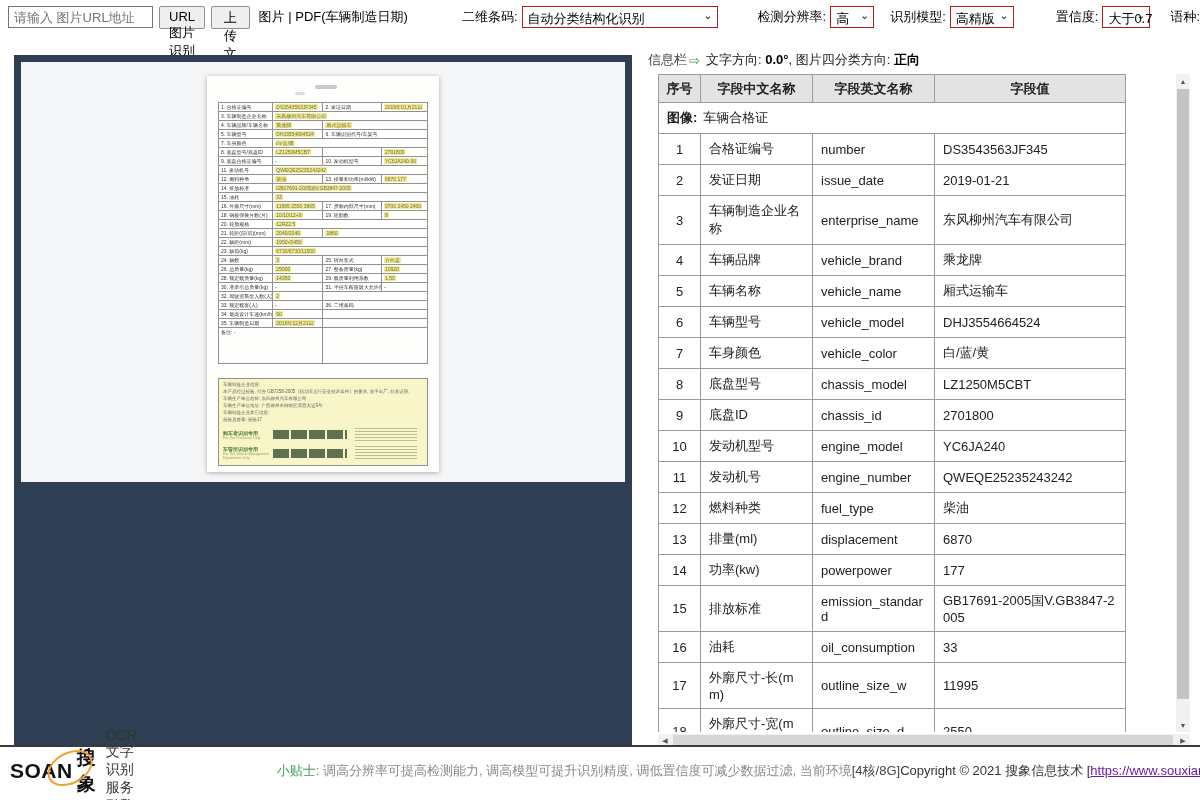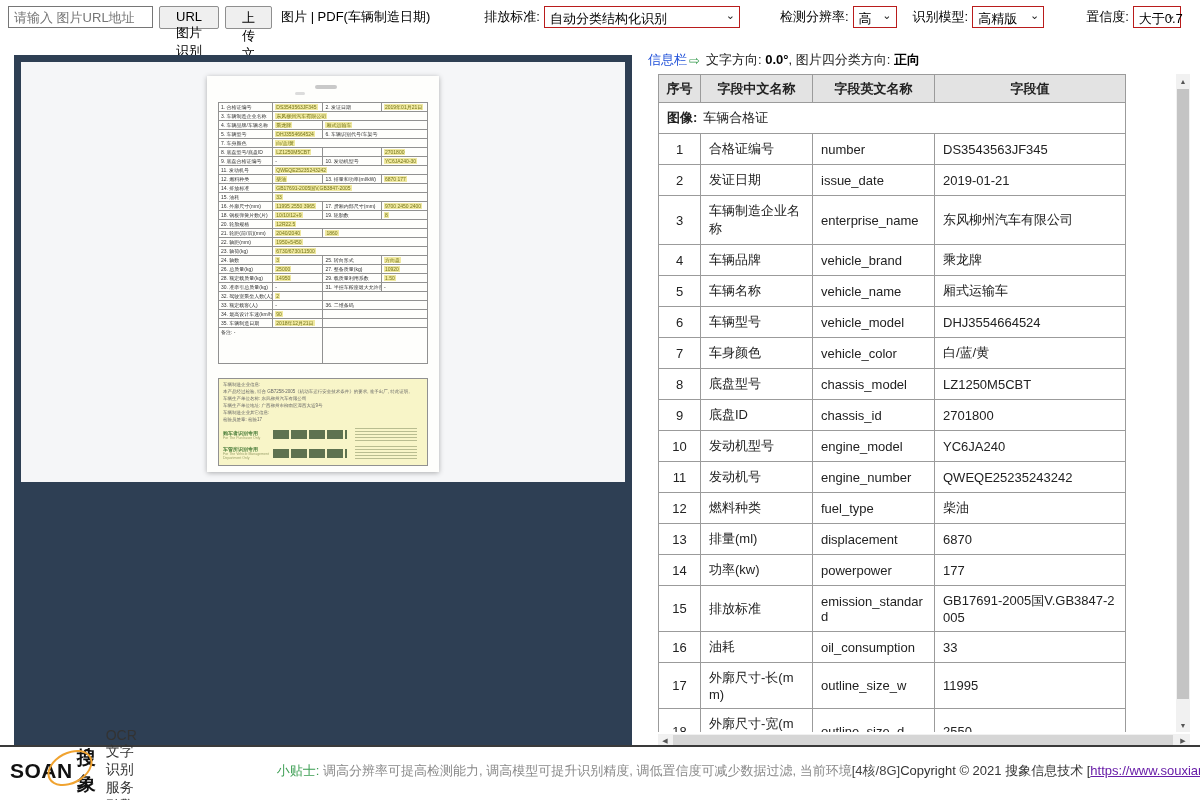--- a/index.html
+++ b/index.html
@@ -5,21 +5,21 @@
   * { margin:0; padding:0; box-sizing:border-box; }
   html,body { width:1200px; height:800px; overflow:hidden; background:#fff;
     font-family:"Liberation Sans", sans-serif; }
 
   
   .toolbar { position:absolute; top:0; left:0; width:1200px; height:44px;
     display:flex; align-items:center; padding:0 0 10px 8px; font-size:13px; color:#000; }
   .url-input { width:145px; height:22px; border:1px solid #767676; padding:2px 5px;
     font-size:13px; font-family:inherit; color:#333; }
   .url-input::placeholder { color:#757575; }
-  .tb-btn { height:23px; margin-left:6px; padding:2px 16px; font-size:13px; font-family:inherit;
+  .tb-btn { height:23px; margin-left:6px; padding:2px 9px; font-size:13px; font-family:inherit;
     background:#efefef; border:1px solid #8f8f8f; border-radius:2px; color:#000; cursor:pointer; }
   .tb-label { margin-left:9px; white-space:nowrap; }
   .sel-label { white-space:nowrap; }
   .sel { position:relative; height:22px; margin-left:4px; border:1px solid #b91c1c;
     background:#fff; padding:3px 18px 0 5px; white-space:nowrap; cursor:pointer; }
   .sel .chev { position:absolute; right:4px; top:2px; font-size:11px; color:#222; }
   .g1{margin-left:54px;} .g2{margin-left:40px;} .g3{margin-left:16px;}
   .g4{margin-left:42px;} .g5{margin-left:20px;}
   .grp{ display:flex; align-items:center; }
 
@@ -46,21 +46,21 @@
   .stamp-sub { color:#9aa06a; font-size:3.5px; font-weight:normal; display:block; }
   .stamp-bar { width:74px; height:9px; margin-left:4px;
     background:repeating-linear-gradient(90deg,#5e7250 0 16px,#f8f5c8 16px 18px); }
   .stamp-stripes { width:62px; height:14px; margin-left:8px;
     background:repeating-linear-gradient(#b9bd90 0 1px,transparent 1px 3px); }
   .cert-corner { position:absolute; right:6px; bottom:3px; font-size:3.5px; color:#99996a; }
 
   
   .right-panel { position:absolute; left:648px; top:48px; width:544px; height:700px; font-size:13px; }
   .info-bar { height:24px; display:flex; align-items:center; }
-  .info-title { color:#1d4ed8; cursor:pointer; }
+  .info-title { color:#404040; cursor:pointer; }
   .info-arrow { color:#3c9e53; margin:0 6px 0 2px; cursor:pointer; }
   .info-text { color:#222; }
   .info-text b { color:#000; }
   .table-wrap { position:absolute; top:26px; left:10px; width:468px; height:658px; overflow:hidden; }
   table.result { width:100%; border-collapse:collapse; table-layout:fixed; font-size:13px; color:#222; }
   table.result th { background:#e3e3e3; border:1px solid #9b9b9b; font-weight:bold;
     height:28px; padding:4px 4px; text-align:center; }
   table.result td { border:1px solid #9b9b9b; padding:6px 8px; height:31px; vertical-align:middle;
     overflow:hidden; word-break:break-all; }
   table.result td.c-no { text-align:center; padding:6px 2px; }
@@ -98,36 +98,36 @@
 </head>
 <body>
 
 <div class="toolbar">
   <input class="url-input" placeholder="请输入 图片URL地址" style="">
   <button class="tb-btn">URL图片识别</button>
   <button class="tb-btn">上传文件识别</button>
   <span class="tb-label">图片 | PDF(车辆制造日期)</span>
 
   <div class="grp g1">
-    <span class="sel-label">排放标准:</span>
+    <span class="sel-label">二维条码:</span>
     <div class="sel" style="width:196px">
       <span>自动分类结构化识别</span>
       <span class="chev">⌄</span>
     </div>
   </div>
   <div class="grp g2">
     <span class="sel-label">检测分辨率:</span>
     <div class="sel" style="width:44px">
       <span>高</span>
       <span class="chev">⌄</span>
     </div>
   </div>
   <div class="grp g3">
     <span class="sel-label">识别模型:</span>
-    <div class="sel" style="width:72px">
+    <div class="sel" style="width:64px">
       <span>高精版</span>
       <span class="chev">⌄</span>
     </div>
   </div>
   <div class="grp g4">
     <span class="sel-label">置信度:</span>
     <div class="sel" style="width:48px">
       <span>大于0.7</span>
       <span class="chev">⌄</span>
     </div>

